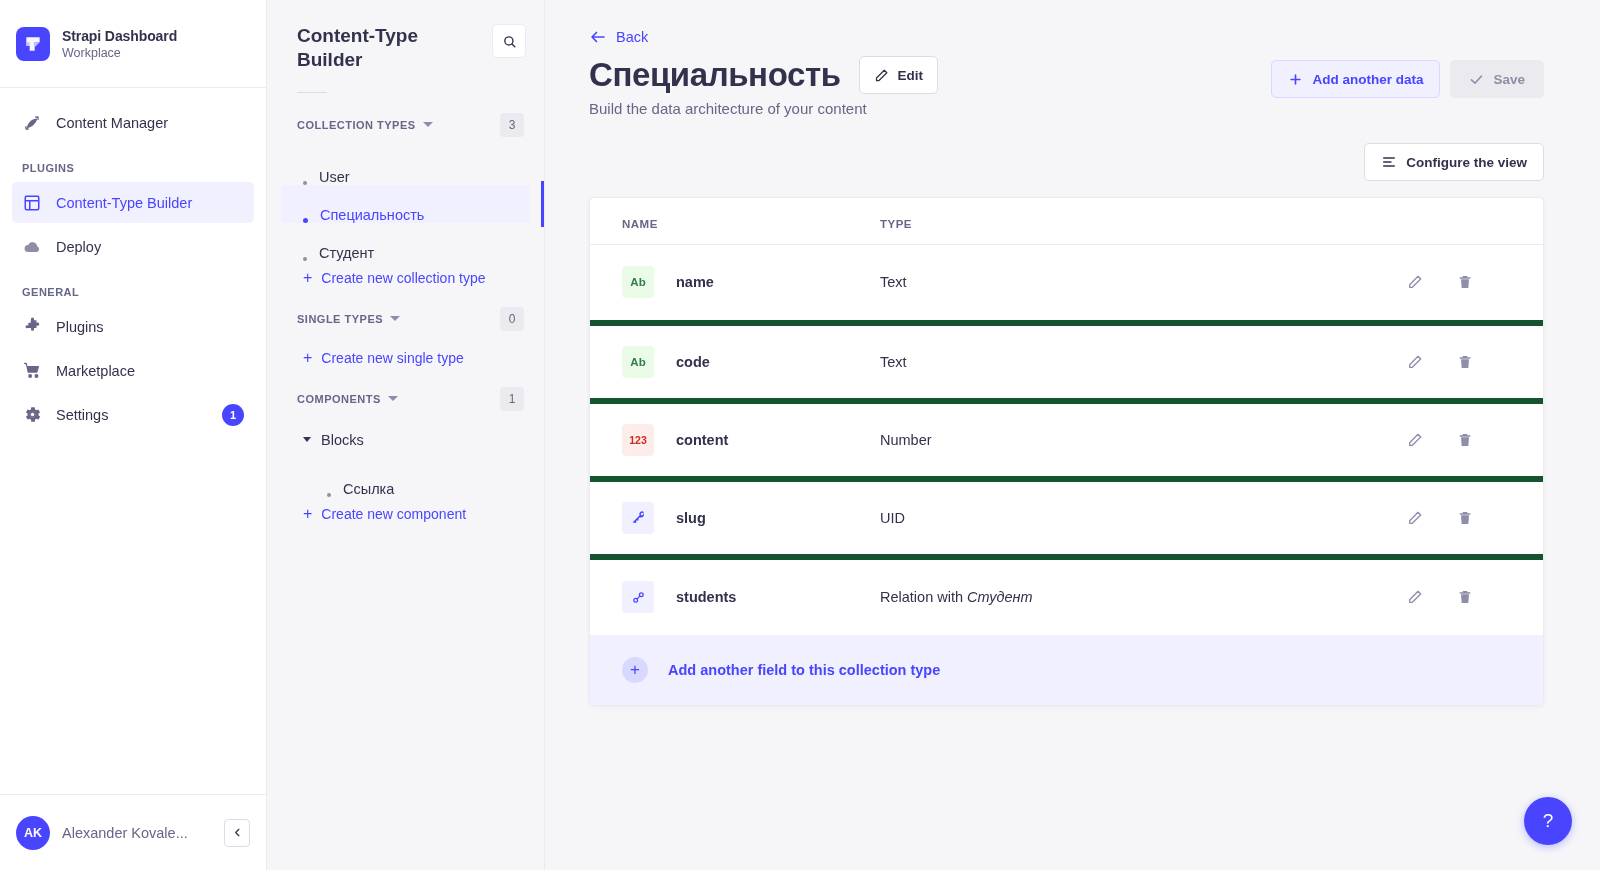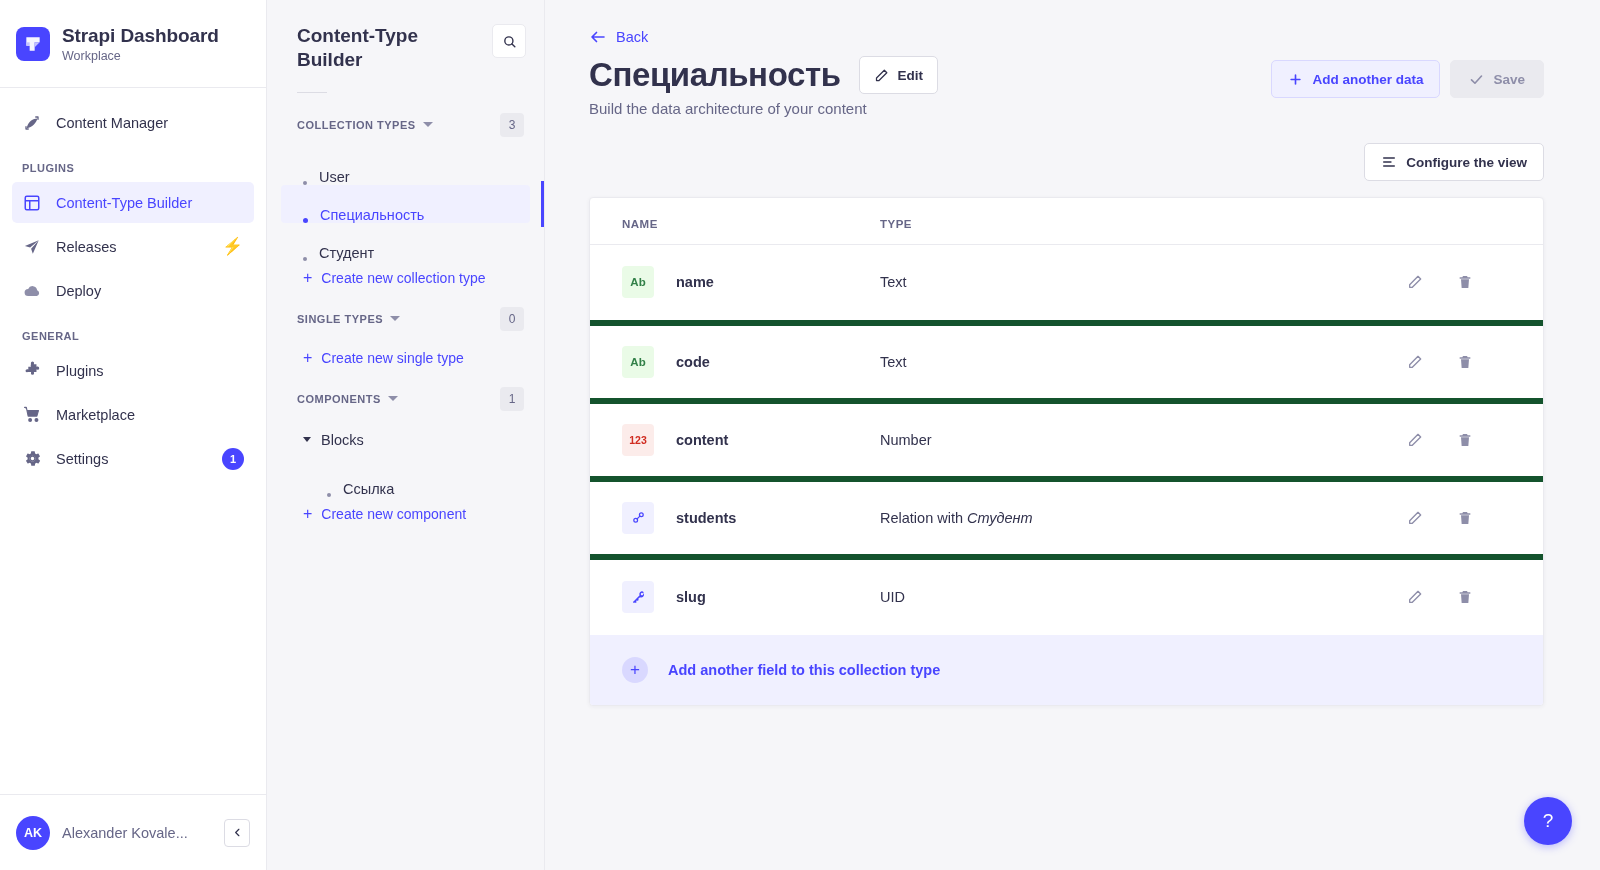--- a/index.html
+++ b/index.html
@@ -27,21 +27,21 @@
     border-bottom: 1px solid #eaeaef;
     height: 88px;
   }
   .sb-logo {
     width: 34px; height: 34px; border-radius: 8px;
     background: #4945ff; position: relative;
     flex: 0 0 34px;
     display: flex; align-items: center; justify-content: center;
   }
   .sb-brand-text { display: flex; flex-direction: column; gap: 2px; min-width: 0;}
-  .sb-title { font-size: 19px; font-weight: bold; color: #32324d; letter-spacing: -0.1px; }
+  .sb-title { font-size: 14px; font-weight: bold; color: #32324d; letter-spacing: -0.1px; }
   .sb-sub { font-size: 12.5px; color: #666687; }
 
   .sb-nav { padding: 14px 12px 0 12px; flex: 1; overflow: hidden; }
   .sb-item {
     display: flex; align-items: center; gap: 14px;
     height: 41px; padding: 0 10px; border-radius: 5px;
     color: #32324d; font-size: 14.5px; cursor: pointer;
     margin-bottom: 3px;
     position: relative;
   }
@@ -246,29 +246,20 @@
         <span class="ic">
           <svg width="18" height="18" viewBox="0 0 24 24" fill="none" stroke="#4945ff" stroke-width="2">
             <rect x="3" y="3" width="18" height="18" rx="2"></rect>
             <path d="M3 9h18M9 9v12"></path>
           </svg>
         </span>
         <span class="lbl">Content-Type Builder</span>
       </div>
 
 
-      <div class="sb-item">
-        <span class="ic">
-          <svg width="18" height="18" viewBox="0 0 24 24" fill="#666687">
-            <path d="M21 3L2.5 10.5l7 2.2L21 3zM10.8 14.2l2.3 6.8L21 3 10.8 14.2z"></path>
-          </svg>
-        </span>
-        <span class="lbl">Releases</span>
-        <span class="bolt">⚡</span>
-      </div>
 
       <div class="sb-item">
         <span class="ic">
           <svg width="19" height="19" viewBox="0 0 24 24" fill="#8e8ea9">
             <path d="M6.5 19a4.5 4.5 0 010-9 6 6 0 0111.4 1.6A3.9 3.9 0 0117.5 19h-11z"></path>
           </svg>
         </span>
         <span class="lbl">Deploy</span>
       </div>
 
@@ -519,20 +510,48 @@
                         <path d="M9 3h6l1 2h4v2H4V5h4l1-2zM6 8h12l-1 13H7L6 8z"></path>
                       </svg>
                   </span>
                 </div>
               </td>
             </tr>
 
             <tr>
               <td>
                 <div class="cell-name">
+                  <span class="type-icon ti-uid">
+                    <svg width="15" height="15" viewBox="0 0 24 24" fill="#4945ff">
+                      <path d="M20.5 3.5a4.2 4.2 0 00-6 0c-1.3 1.3-1.5 3.3-.7 4.9l-8.6 8.6L3 19.2 4.8 21l1.5-1.5 1.2 1.2 1.7-1.7-1.2-1.2 1.6-1.6 1.2 1.2 1.7-1.7-1.2-1.2 3.1-3.1c1.6.8 3.6.6 4.9-.7a4.2 4.2 0 000-6zm-1.6 4.4a1.9 1.9 0 11-2.7-2.7 1.9 1.9 0 012.7 2.7z"></path>
+                    </svg>
+                  </span>
+                  <span class="field-name">slug</span>
+                </div>
+              </td>
+              <td><span class="field-type">UID</span></td>
+              <td>
+                <div class="cell-act">
+                  <span class="act-btn">
+                    <svg width="16" height="16" viewBox="0 0 24 24" fill="none" stroke="#8e8ea9" stroke-width="2" stroke-linecap="round" stroke-linejoin="round">
+                        <path d="M16.5 3.5l4 4L8 20H4v-4L16.5 3.5z"></path>
+                      </svg>
+                  </span>
+                  <span class="act-btn">
+                    <svg width="16" height="16" viewBox="0 0 24 24" fill="#8e8ea9">
+                        <path d="M9 3h6l1 2h4v2H4V5h4l1-2zM6 8h12l-1 13H7L6 8z"></path>
+                      </svg>
+                  </span>
+                </div>
+              </td>
+            </tr>
+
+            <tr>
+              <td>
+                <div class="cell-name">
                   <span class="type-icon ti-relation">
                     <svg width="15" height="15" viewBox="0 0 24 24" fill="none" stroke="#4945ff" stroke-width="2" stroke-linecap="round">
                       <circle cx="7.5" cy="16.5" r="3"></circle>
                         <circle cx="16.5" cy="7.5" r="3"></circle>
                         <path d="M9.8 14.2l4.4-4.4"></path>
                     </svg>
                   </span>
                   <span class="field-name">students</span>
                 </div>
               </td>
@@ -548,48 +567,20 @@
                   </span>
                   <span class="act-btn">
                     <svg width="16" height="16" viewBox="0 0 24 24" fill="#8e8ea9">
                         <path d="M9 3h6l1 2h4v2H4V5h4l1-2zM6 8h12l-1 13H7L6 8z"></path>
                       </svg>
                   </span>
                 </div>
               </td>
             </tr>
 
-            <tr>
-              <td>
-                <div class="cell-name">
-                  <span class="type-icon ti-uid">
-                    <svg width="15" height="15" viewBox="0 0 24 24" fill="#4945ff">
-                      <path d="M20.5 3.5a4.2 4.2 0 00-6 0c-1.3 1.3-1.5 3.3-.7 4.9l-8.6 8.6L3 19.2 4.8 21l1.5-1.5 1.2 1.2 1.7-1.7-1.2-1.2 1.6-1.6 1.2 1.2 1.7-1.7-1.2-1.2 3.1-3.1c1.6.8 3.6.6 4.9-.7a4.2 4.2 0 000-6zm-1.6 4.4a1.9 1.9 0 11-2.7-2.7 1.9 1.9 0 012.7 2.7z"></path>
-                    </svg>
-                  </span>
-                  <span class="field-name">slug</span>
-                </div>
-              </td>
-              <td><span class="field-type">UID</span></td>
-              <td>
-                <div class="cell-act">
-                  <span class="act-btn">
-                    <svg width="16" height="16" viewBox="0 0 24 24" fill="none" stroke="#8e8ea9" stroke-width="2" stroke-linecap="round" stroke-linejoin="round">
-                        <path d="M16.5 3.5l4 4L8 20H4v-4L16.5 3.5z"></path>
-                      </svg>
-                  </span>
-                  <span class="act-btn">
-                    <svg width="16" height="16" viewBox="0 0 24 24" fill="#8e8ea9">
-                        <path d="M9 3h6l1 2h4v2H4V5h4l1-2zM6 8h12l-1 13H7L6 8z"></path>
-                      </svg>
-                  </span>
-                </div>
-              </td>
-            </tr>
-
           </tbody>
         </table>
 
         <div class="add-field-bar">
           <span class="plus-circle">+</span>
           <span class="add-field-text">Add another field to this collection type</span>
         </div>
       </div>
     </div>
 

